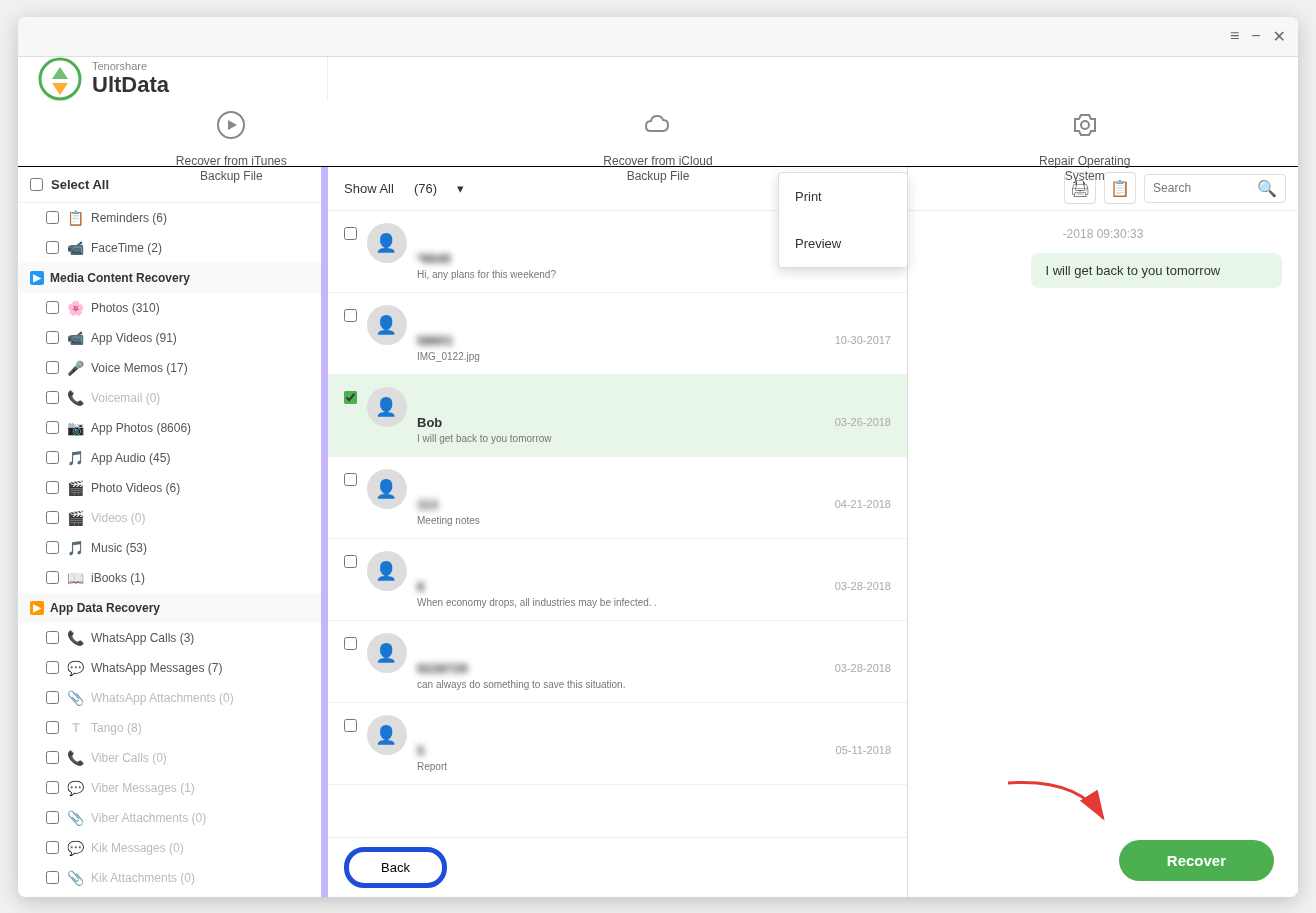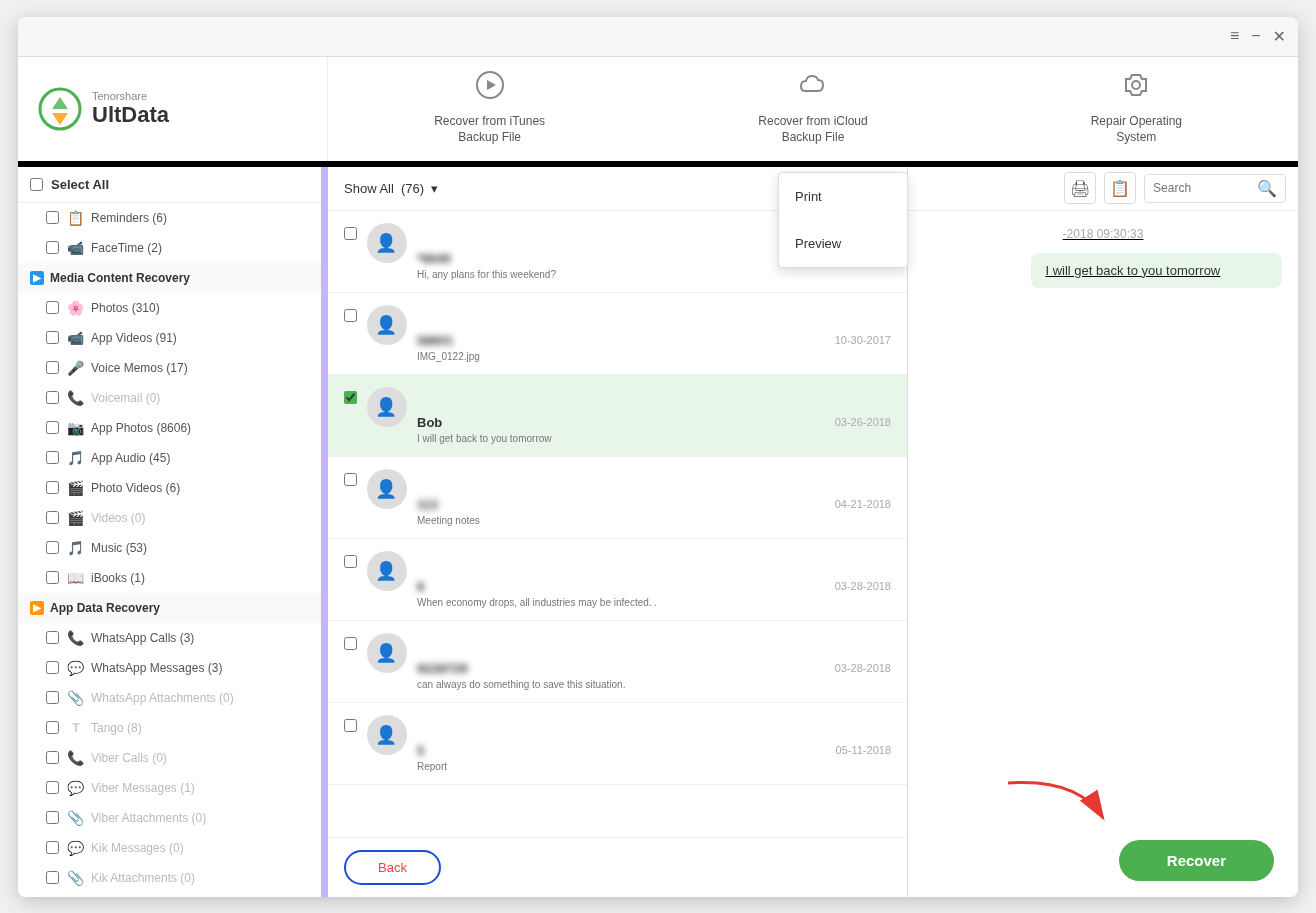--- a/index.html
+++ b/index.html
@@ -37,23 +37,24 @@
       color: #666;
       cursor: pointer;
       background: none;
       border: none;
     }
     
     
     .top-nav {
       height: 110px;
       background: #fff;
-      border-bottom: 6px solid #000000;
+      border-bottom: 1px solid #000000;
       display: flex;
       align-items: stretch;
+      flex-direction: column;
     }
     .logo-area {
       width: 310px;
       display: flex;
       align-items: center;
       padding: 0 20px;
       border-right: 1px solid #eee;
     }
     .logo-icon {
       width: 44px;
@@ -195,21 +196,21 @@
       background: #fff;
       border-bottom: 1px solid #eee;
       display: flex;
       align-items: center;
       padding: 0 16px;
       gap: 8px;
     }
     .show-all-btn {
       display: flex;
       align-items: center;
-      gap: 7px;
+      gap: 20px;
       font-size: 13px;
       color: #333;
       cursor: pointer;
       background: none;
       border: none;
     }
     .message-list {
       flex: 1;
       overflow-y: auto;
       background: #fff;
@@ -269,25 +270,25 @@
     
     .center-footer {
       height: 60px;
       border-top: 1px solid #eee;
       display: flex;
       align-items: center;
       padding: 0 16px;
     }
     .back-btn {
       padding: 8px 32px;
-      border: 2px solid #1d4ed8;
+      border: 5px solid #1d4ed8;
       border-radius: 20px;
       background: #fff;
       font-size: 13px;
-      color: #ef4444;
+      color: #000000;
       cursor: pointer;
     }
     
     
     .right-panel {
       width: 390px;
       display: flex;
       flex-direction: column;
       background: #fff;
     }
@@ -325,21 +326,20 @@
       border: none;
       outline: none;
       font-size: 12px;
       width: 100px;
       color: #555;
     }
     .right-content {
       flex: 1;
       padding: 16px;
       overflow-y: auto;
-      text-decoration: underline;
     }
     .detail-date {
       font-size: 12px;
       color: #aaa;
       text-align: center;
       margin-bottom: 12px;
     }
     .message-bubble {
       max-width: 70%;
       background: #e8f5e9;
@@ -540,21 +540,21 @@
         <span>App Data Recovery</span>
       </div>
       <div class="sidebar-item">
         <input type="checkbox" style="">
         <span class="item-icon" style="color:#25D366">📞</span>
         <span>WhatsApp Calls (3)</span>
       </div>
       <div class="sidebar-item">
         <input type="checkbox" style="">
         <span class="item-icon" style="color:#25D366">💬</span>
-        <span>WhatsApp Messages (3)</span>
+        <span>WhatsApp Messages (7)</span>
       </div>
       <div class="sidebar-item">
         <input type="checkbox" style="">
         <span class="item-icon">📎</span>
         <span class="disabled-text">WhatsApp Attachments (0)</span>
       </div>
       <div class="sidebar-item">
         <input type="checkbox" style="">
         <span class="item-icon" style="font-size:12px;font-weight:bold;color:#ccc">T</span>
         <span class="disabled-text">Tango (8)</span>

